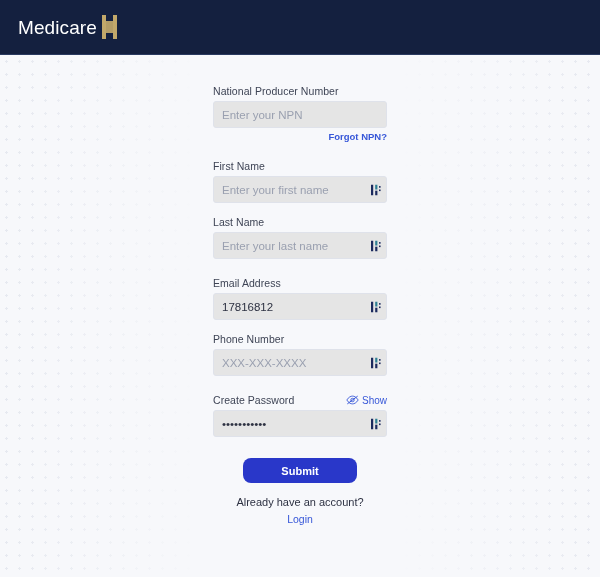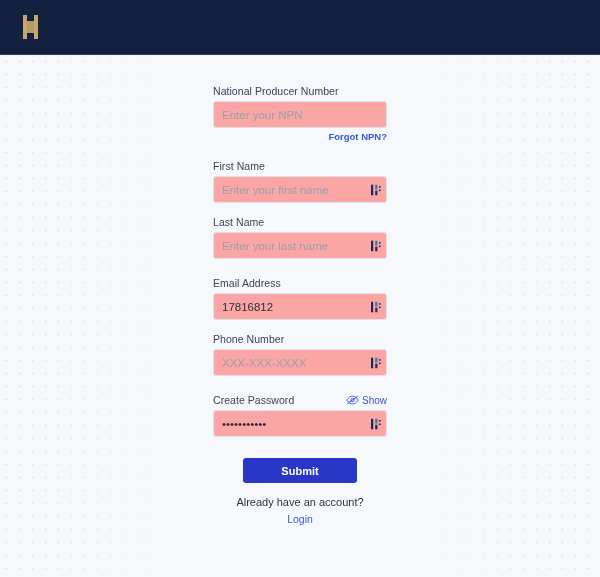--- a/index.html
+++ b/index.html
@@ -131,21 +131,21 @@
   .input-wrap {
     position: relative;
     height: 27px;
   }
 
   .input {
     width: 100%;
     height: 27px;
     border: 1px solid #dfe2ea;
     border-radius: 3px;
-    background: #fca5a5;
+    background: #e5e5e5;
     padding: 0 22px 0 8px;
     font-family: "Liberation Sans", sans-serif;
     font-size: 11.5px;
     color: #2d3142;
     outline: none;
   }
   .input::placeholder { color: #9aa0b0; }
   .input.no-icon { padding-right: 8px; }
 
   .autofill-icon {
@@ -183,21 +183,21 @@
   .gap-md { height: 13px; }
 
   .submit-btn {
     width: 114px;
     height: 25px;
     margin: 21px auto 0;
     display: block;
     background: #2937c9;
     color: #ffffff;
     border: none;
-    border-radius: 3px;
+    border-radius: 8px;
     font-family: "Liberation Sans", sans-serif;
     font-size: 11px;
     font-weight: bold;
     cursor: pointer;
   }
 
   .footer {
     margin-top: 13px;
     text-align: center;
   }
@@ -214,20 +214,21 @@
   }
 </style>
 </head>
 <body>
 
 <div class="bg-dots left"></div>
 <div class="bg-dots right"></div>
 
 <div class="header">
   <div class="logo">
+    <span class="logo-medicare">Medicare</span>
     <span class="logo-beam">
       <span class="bar left"></span>
       <span class="waist"></span>
       <span class="bar right"></span>
     </span>
   </div>
 </div>
 
 <div class="main">
 

